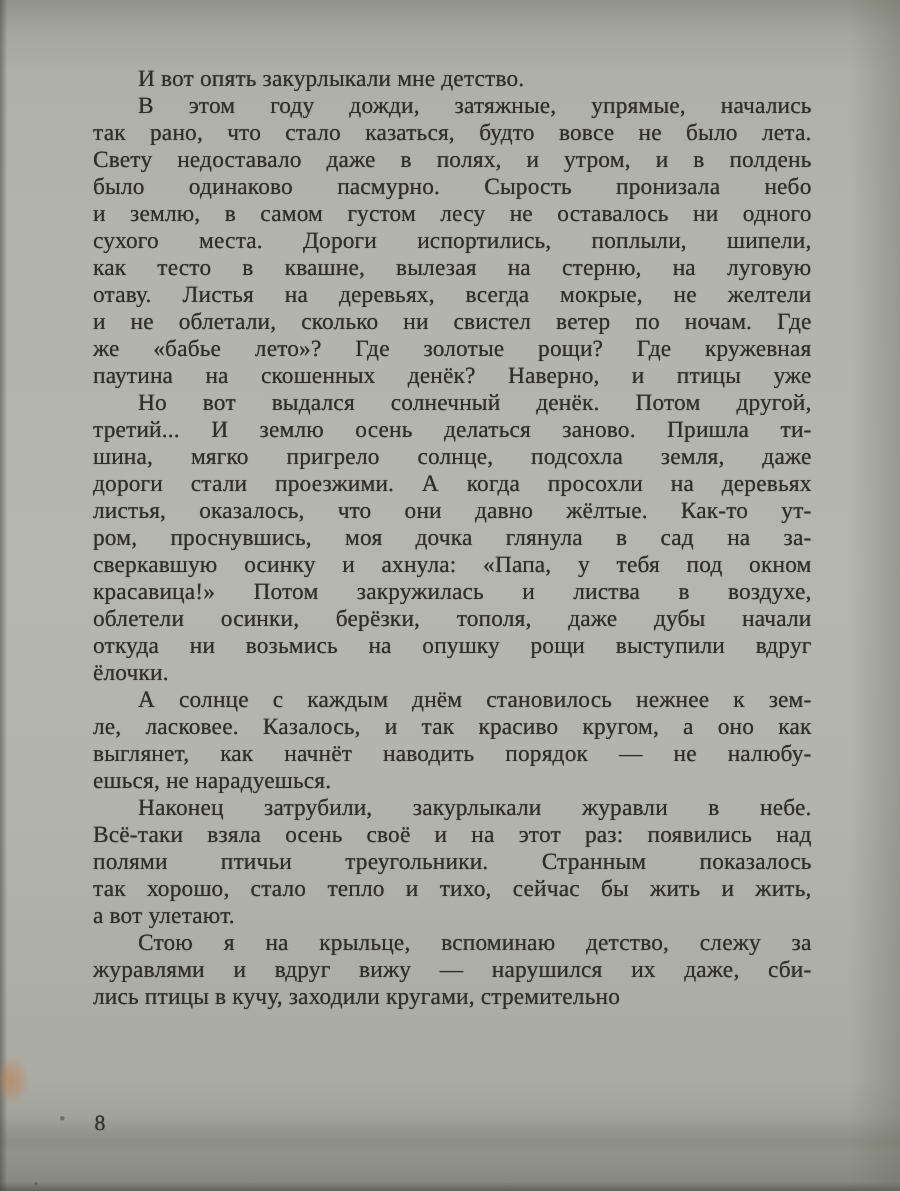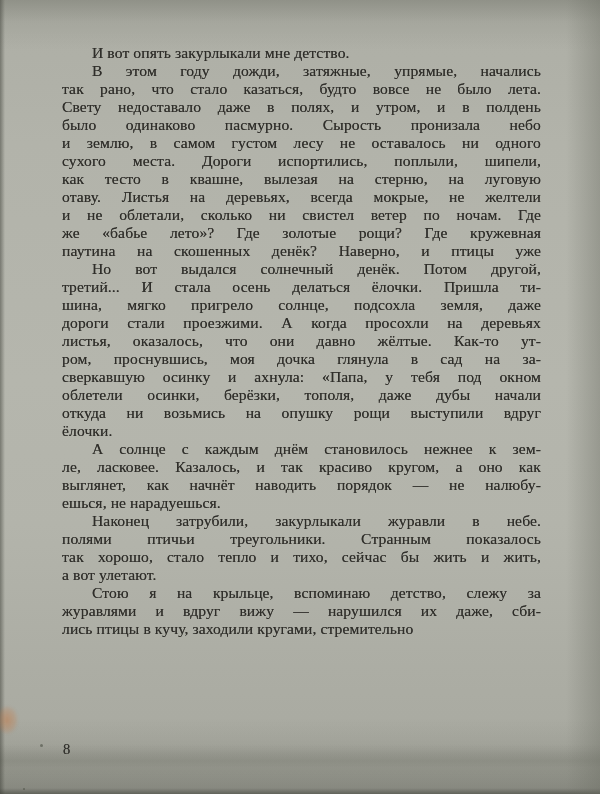--- a/index.html
+++ b/index.html
@@ -85,38 +85,40 @@
       <div class="line">и землю, в самом густом лесу не оставалось ни одного</div>
       <div class="line">сухого места. Дороги испортились, поплыли, шипели,</div>
       <div class="line">как тесто в квашне, вылезая на стерню, на луговую</div>
       <div class="line">отаву. Листья на деревьях, всегда мокрые, не желтели</div>
       <div class="line">и не облетали, сколько ни свистел ветер по ночам. Где</div>
       <div class="line">же «бабье лето»? Где золотые рощи? Где кружевная</div>
       <div class="line">паутина на скошенных денёк? Наверно, и птицы уже</div>
     </div>
     <div>
       <div class="line first">Но вот выдался солнечный денёк. Потом другой,</div>
-      <div class="line">третий... И стала осень делаться ёлочки. Пришла ти-</div>
+      <div class="line">третий... И землю осень делаться заново. Пришла ти-</div>
       <div class="line">шина, мягко пригрело солнце, подсохла земля, даже</div>
       <div class="line">дороги стали проезжими. А когда просохли на деревьях</div>
       <div class="line">листья, оказалось, что они давно жёлтые. Как-то ут-</div>
       <div class="line">ром, проснувшись, моя дочка глянула в сад на за-</div>
       <div class="line">сверкавшую осинку и ахнула: «Папа, у тебя под окном</div>
+      <div class="line">красавица!» Потом закружилась и листва в воздухе,</div>
       <div class="line">облетели осинки, берёзки, тополя, даже дубы начали</div>
       <div class="line">откуда ни возьмись на опушку рощи выступили вдруг</div>
       <div class="line end">ёлочки.</div>
     </div>
     <div>
       <div class="line first">А солнце с каждым днём становилось нежнее к зем-</div>
       <div class="line">ле, ласковее. Казалось, и так красиво кругом, а оно как</div>
       <div class="line">выглянет, как начнёт наводить порядок — не налюбу-</div>
       <div class="line end">ешься, не нарадуешься.</div>
     </div>
     <div>
       <div class="line first">Наконец затрубили, закурлыкали журавли в небе.</div>
+      <div class="line">Всё-таки взяла осень своё и на этот раз: появились над</div>
       <div class="line">полями птичьи треугольники. Странным показалось</div>
       <div class="line">так хорошо, стало тепло и тихо, сейчас бы жить и жить,</div>
       <div class="line end">а вот улетают.</div>
     </div>
     <div>
       <div class="line first">Стою я на крыльце, вспоминаю детство, слежу за</div>
       <div class="line">журавлями и вдруг вижу — нарушился их даже, сби-</div>
       <div class="line end">лись птицы в кучу, заходили кругами, стремительно</div>
     </div>
   </div>

